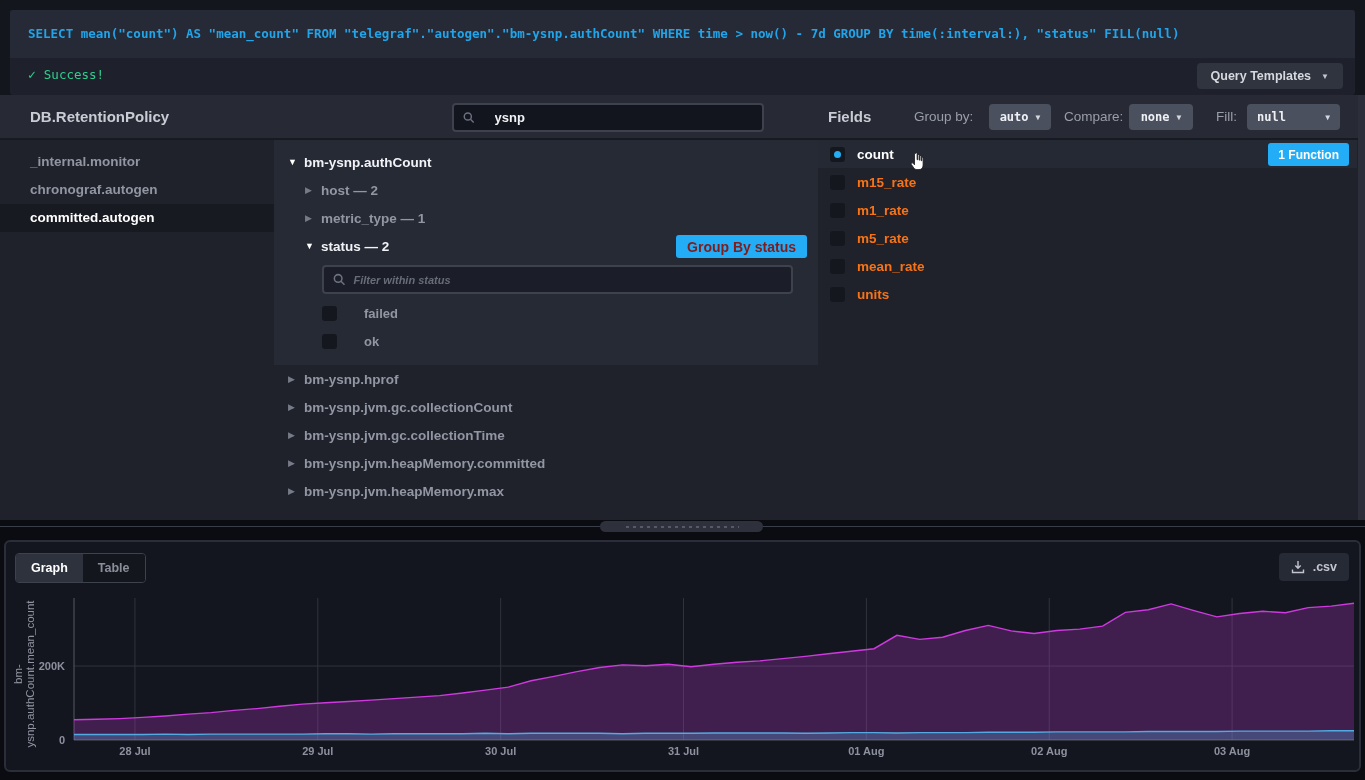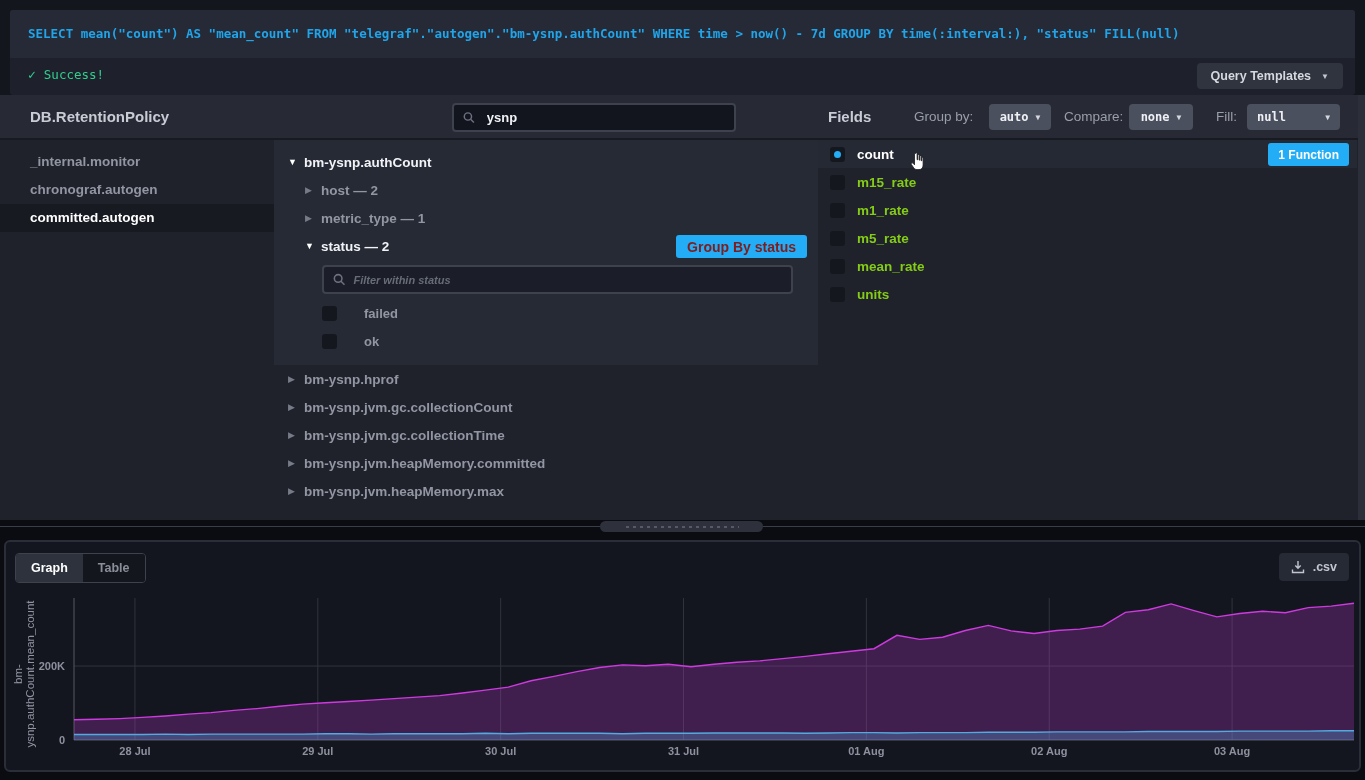--- a/index.html
+++ b/index.html
@@ -28,22 +28,22 @@
   .templates-btn{position:absolute;right:12px;bottom:6px;height:26px;background:var(--btn-gray);
       border:none;border-radius:4px;color:#d6d8df;font-family:"Liberation Sans",sans-serif;
       font-weight:bold;font-size:12.5px;padding:0 14px;display:flex;align-items:center;gap:10px;cursor:pointer;}
   .caret{font-size:8px;color:#c3c6cf;}
 
   
   .explorer{position:absolute;left:0;top:95px;width:1365px;height:425px;background:var(--list-bg);}
   .explorer-header{position:absolute;left:0;top:0;width:100%;height:45px;background:var(--header-bg);
       border-bottom:2px solid #171a21;}
   .panel-title{position:absolute;top:0;height:43px;line-height:43px;font-weight:bold;font-size:15px;color:#c9ccd4;}
-  .search-box{position:absolute;left:452px;top:8px;width:284px;height:29px;background:var(--input-bg);
-      border:2px solid var(--input-border);border-radius:4px;display:flex;align-items:center;padding:9px 9px;gap:12px;}
+  .search-box{position:absolute;left:452px;top:8px;width:312px;height:29px;background:var(--input-bg);
+      border:2px solid var(--input-border);border-radius:4px;display:flex;align-items:center;padding:9px 9px;gap:20px;}
   .search-box input{background:transparent;border:none;outline:none;color:#f0f2f6;font-weight:bold;
       font-size:13px;font-family:"Liberation Sans",sans-serif;width:100%;}
   .hdr-label{position:absolute;top:0;height:43px;line-height:43px;font-size:13.5px;color:#9a9eaa;}
   .dd{position:absolute;top:9px;height:26px;background:var(--dd-bg);border-radius:4px;display:flex;
       align-items:center;justify-content:center;gap:7px;color:#eef0f4;
       font-family:"DejaVu Sans Mono",monospace;font-weight:bold;font-size:12px;cursor:pointer;}
   .dd .caret{color:#d6d8df;}
 
   .db-col{position:absolute;left:0;top:45px;width:274px;padding-top:8px;}
   .db-item{height:28px;line-height:28px;padding-left:30px;font-weight:bold;font-size:13.5px;
@@ -67,21 +67,21 @@
   .filter-box input::placeholder{color:#676c78;}
   .value-row{height:28px;display:flex;align-items:center;gap:27px;padding-left:48px;cursor:pointer;}
   .checkbox{width:15px;height:15px;background:#15171e;border-radius:3px;flex:none;
       display:flex;align-items:center;justify-content:center;}
   .checkbox .dot{width:7px;height:7px;border-radius:50%;background:var(--accent);}
   .value-row .vlabel{font-weight:bold;font-size:13px;color:#9296a2;}
 
   .fields-col{position:absolute;left:818px;top:45px;width:539px;}
   .field-row{height:28px;display:flex;align-items:center;gap:12px;padding-left:12px;position:relative;cursor:pointer;}
   .field-row.selected{background:#252934;}
-  .field-row .flabel{font-weight:bold;font-size:13.5px;color:#84cc16;}
+  .field-row .flabel{font-weight:bold;font-size:13.5px;color:#f97316;}
   .field-row.selected .flabel{color:#ffffff;}
   .func-badge{position:absolute;right:8px;top:3px;height:23px;background:var(--accent);color:#fff;
       border:none;border-radius:3px;font-weight:bold;font-size:12px;padding:0 10px;cursor:pointer;}
   .vscrollbar{position:absolute;right:0;top:0;width:7px;height:425px;background:#2c2f39;}
 
   
   .divider{position:absolute;left:0;top:520px;width:1365px;height:20px;background:var(--bg-page);}
   .divider-line{position:absolute;left:0;top:6px;width:100%;height:1px;background:#3a3e49;}
   .drag-handle{position:absolute;left:600px;top:1px;width:163px;height:11px;background:#2e313c;border-radius:6px;
       cursor:row-resize;}

